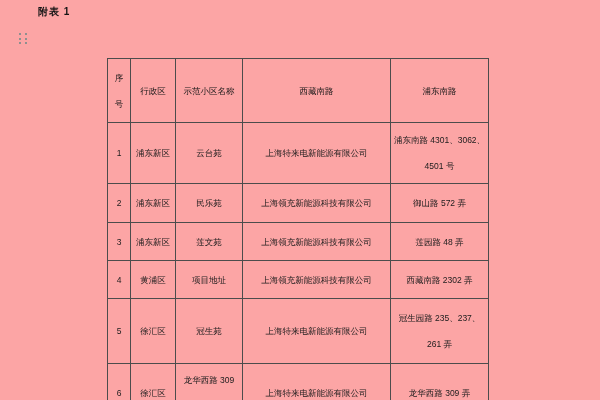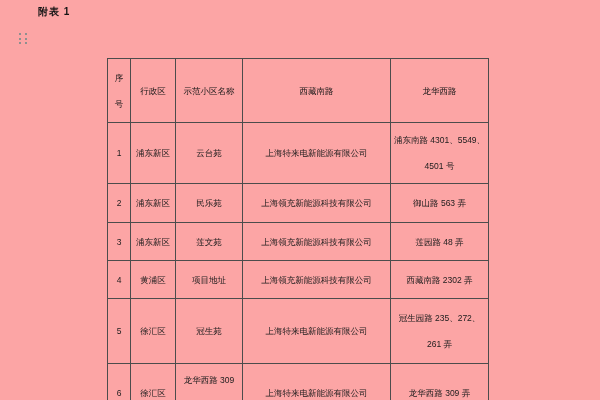--- a/index.html
+++ b/index.html
@@ -90,57 +90,57 @@
       <col class="c-applicant">
         <col class="c-address">
     </colgroup>
     <tbody>
         <tr class="hdr">
       <td>序
 号</td>
       <td>行政区</td>
       <td>示范小区名称</td>
       <td>西藏南路</td>
-      <td>龙华西路</td>
+      <td>浦东南路</td>
     </tr>
     <tr class="r0">
       <td>1</td>
       <td>浦东新区</td>
       <td>云台苑</td>
       <td>上海特来电新能源有限公司</td>
-      <td>浦东南路 4301、5549、
+      <td>浦东南路 4301、3062、
 4501 号</td>
     </tr>
     <tr class="r1">
       <td>2</td>
       <td>浦东新区</td>
       <td>民乐苑</td>
       <td>上海领充新能源科技有限公司</td>
-      <td>御山路 563 弄</td>
+      <td>御山路 572 弄</td>
     </tr>
     <tr class="r2">
       <td>3</td>
       <td>浦东新区</td>
       <td>莲文苑</td>
       <td>上海领充新能源科技有限公司</td>
       <td>莲园路 48 弄</td>
     </tr>
     <tr class="r3">
       <td>4</td>
       <td>黄浦区</td>
       <td>项目地址</td>
       <td>上海领充新能源科技有限公司</td>
       <td>西藏南路 2302 弄</td>
     </tr>
     <tr class="r4">
       <td>5</td>
       <td>徐汇区</td>
       <td>冠生苑</td>
       <td>上海特来电新能源有限公司</td>
-      <td>冠生园路 235、272、
+      <td>冠生园路 235、237、
 261 弄</td>
     </tr>
     <tr class="r5">
       <td>6</td>
       <td>徐汇区</td>
       <td>龙华西路 309
 弄小区</td>
       <td>上海特来电新能源有限公司</td>
       <td>龙华西路 309 弄</td>
     </tr>

